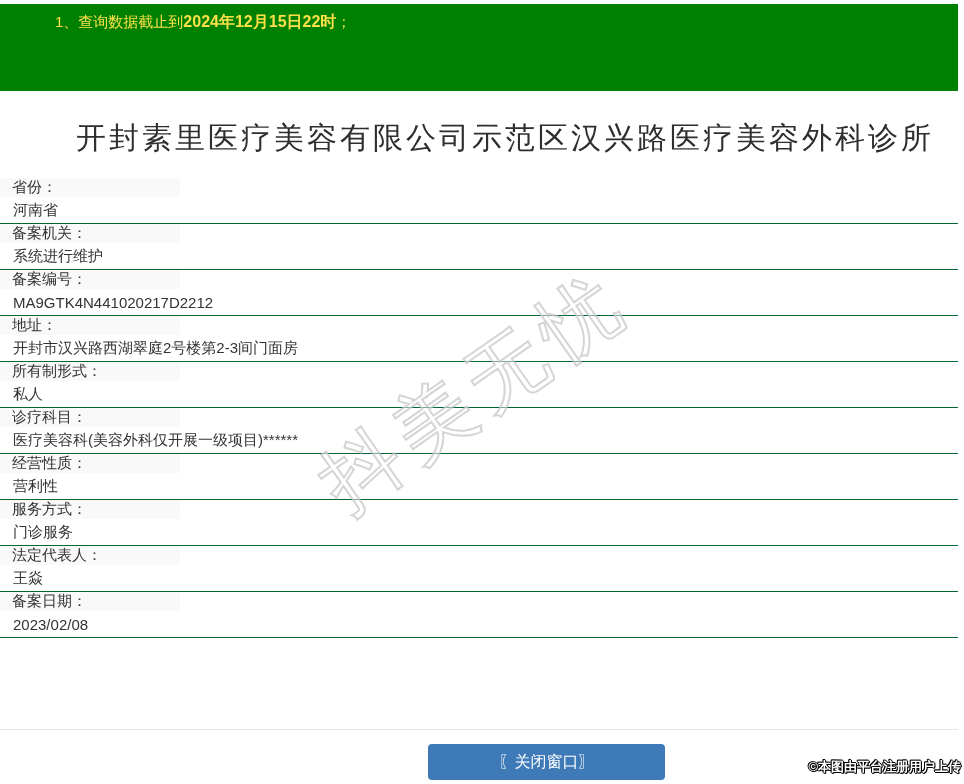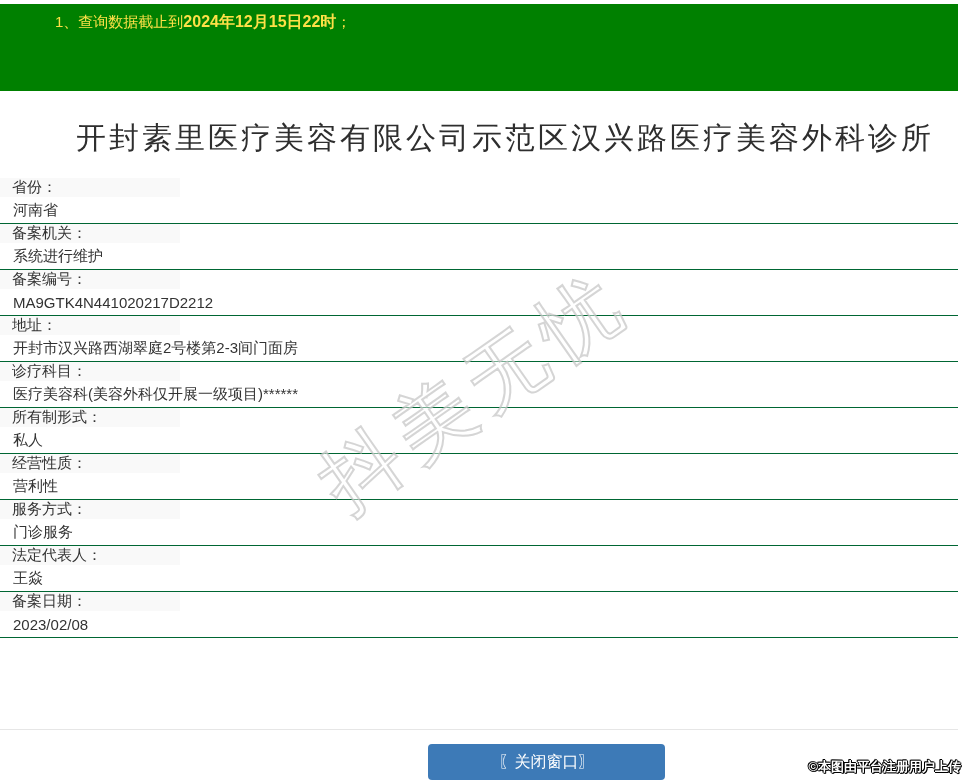--- a/index.html
+++ b/index.html
@@ -91,27 +91,27 @@
       <div class="record-label">备案编号：</div>
       <div class="record-value">MA9GTK4N441020217D2212</div>
     </div>
 
     <div class="record-row">
       <div class="record-label">地址：</div>
       <div class="record-value">开封市汉兴路西湖翠庭2号楼第2-3间门面房</div>
     </div>
 
     <div class="record-row">
-      <div class="record-label">诊疗科目：</div>
-      <div class="record-value">医疗美容科(美容外科仅开展一级项目)******</div>
+      <div class="record-label">所有制形式：</div>
+      <div class="record-value">私人</div>
     </div>
 
     <div class="record-row">
-      <div class="record-label">所有制形式：</div>
-      <div class="record-value">私人</div>
+      <div class="record-label">诊疗科目：</div>
+      <div class="record-value">医疗美容科(美容外科仅开展一级项目)******</div>
     </div>
 
     <div class="record-row">
       <div class="record-label">经营性质：</div>
       <div class="record-value">营利性</div>
     </div>
 
     <div class="record-row">
       <div class="record-label">服务方式：</div>
       <div class="record-value">门诊服务</div>

